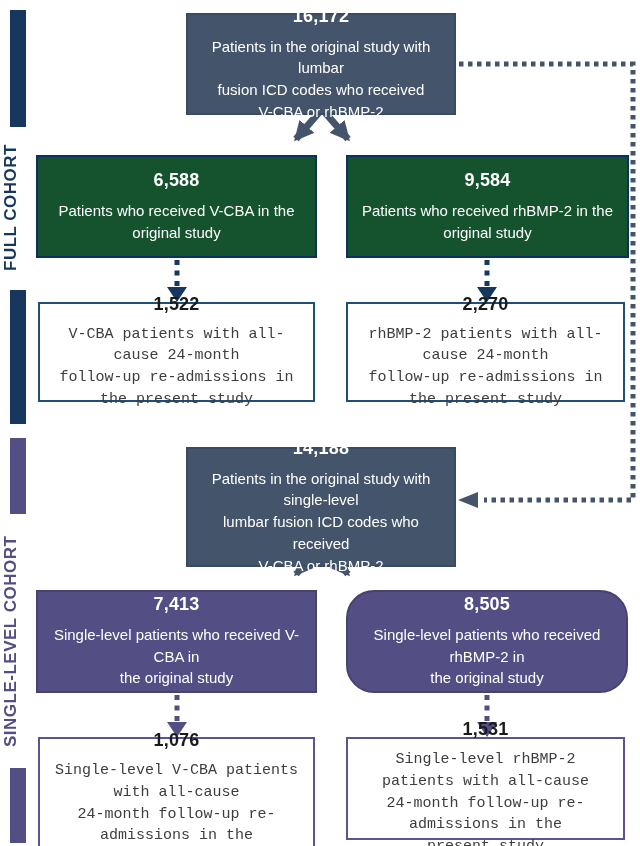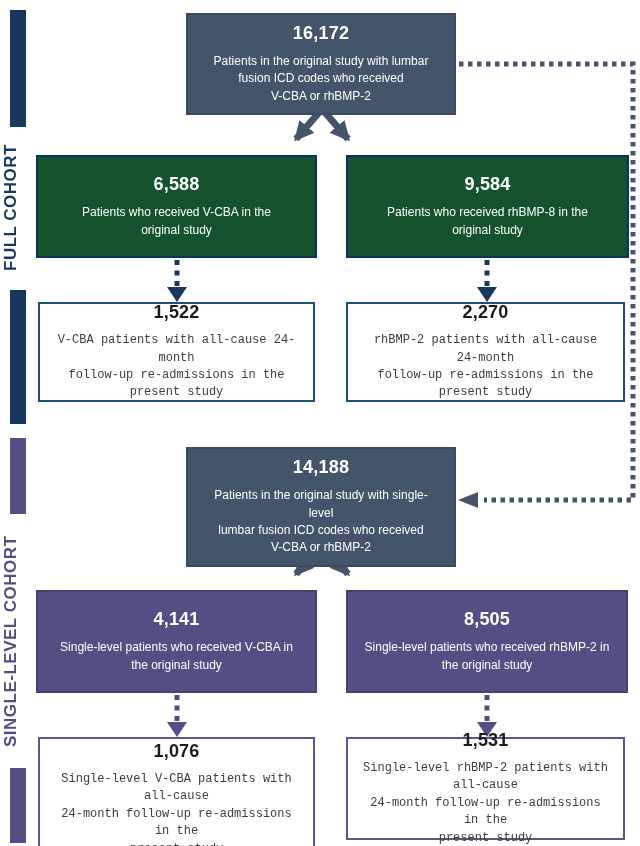--- a/index.html
+++ b/index.html
@@ -13,21 +13,21 @@
   .box{
     position:absolute;
     display:flex;flex-direction:column;
     align-items:center;justify-content:center;
     gap:9px;
     text-align:center;
     box-sizing:border-box;
     padding:6px 14px;
   }
   .box .num{font-weight:700;font-size:18px;letter-spacing:.2px;}
-  .box .desc{font-size:12px;line-height:1.45;white-space:pre-line;}
+  .box .desc{font-size:15px;line-height:1.45;white-space:pre-line;}
   .slate{background:#44546A;border:2px solid #3A4A60;color:#ffffff;}
   .navy{background:#14532d;border:2px solid #0B3161;color:#ffffff;}
   .purple{background:#534E84;border:2px solid #47426F;color:#ffffff;}
   .white-navy{background:#ffffff;border:2px solid #1F4E79;}
   .white-purple{background:#ffffff;border:2px solid #5A5490;}
   .white-navy .num,.white-purple .num{color:#1A1A1A;}
   .white-navy .desc,.white-purple .desc{color:#3D3D3D;font-family:Liberation Mono, monospace;}
   .rail-bar{position:absolute;left:10px;width:16px;}
   .rail-bar.navy-bar{background:#17375E;}
   .rail-bar.purple-bar{background:#534E84;}
@@ -105,21 +105,21 @@
   </div>
 
   <div class="box navy" style="left:36px;top:155px;width:281px;height:103px;">
     <div class="num">6,588</div>
     <div class="desc">Patients who received V-CBA in the
 original study</div>
   </div>
 
   <div class="box navy" style="left:346px;top:155px;width:283px;height:103px;">
     <div class="num">9,584</div>
-    <div class="desc">Patients who received rhBMP-8 in the
+    <div class="desc">Patients who received rhBMP-2 in the
 original study</div>
   </div>
 
   <div class="box white-navy" style="left:38px;top:302px;width:277px;height:100px;">
     <div class="num">1,522</div>
     <div class="desc">V-CBA patients with all-cause 24-month
 follow-up re-admissions in the present study</div>
   </div>
 
   <div class="box white-navy" style="left:346px;top:302px;width:279px;height:100px;">
@@ -129,26 +129,26 @@
   </div>
 
   <div class="box slate" style="left:186px;top:447px;width:270px;height:120px;">
     <div class="num">14,188</div>
     <div class="desc">Patients in the original study with single-level
 lumbar fusion ICD codes who received
 V-CBA or rhBMP-2</div>
   </div>
 
   <div class="box purple" style="left:36px;top:590px;width:281px;height:103px;">
-    <div class="num">4,141</div>
+    <div class="num">7,413</div>
     <div class="desc">Single-level patients who received V-CBA in
 the original study</div>
   </div>
 
-  <div class="box purple" style="left:346px;top:590px;width:282px;height:103px;">
+  <div class="box purple" style="left:346px;top:590px;width:282px;height:103px;border-radius:28px;">
     <div class="num">8,505</div>
     <div class="desc">Single-level patients who received rhBMP-2 in
 the original study</div>
   </div>
 
   <div class="box white-purple" style="left:38px;top:737px;width:277px;height:125px;">
     <div class="num">1,076</div>
     <div class="desc">Single-level V-CBA patients with all-cause
 24-month follow-up re-admissions in the
 present study</div>

